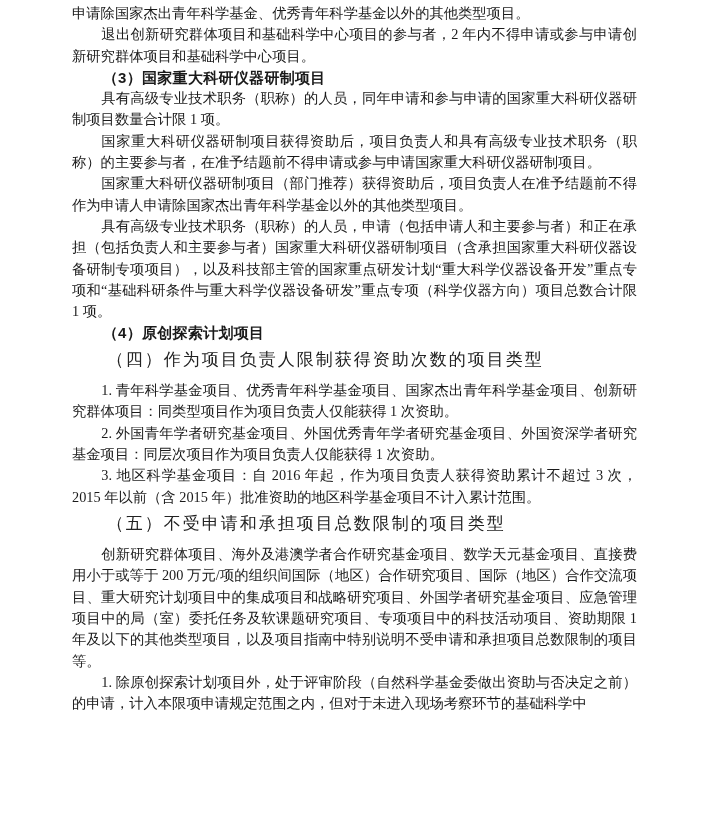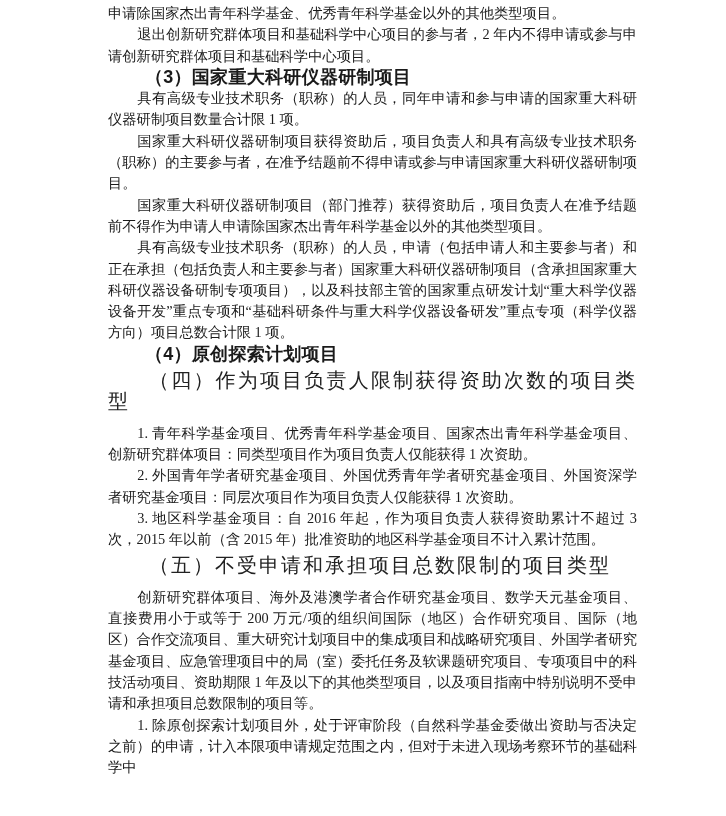--- a/index.html
+++ b/index.html
@@ -6,21 +6,21 @@
     margin: 0;
     padding: 0;
     background: #ffffff;
   }
   .page {
     position: relative;
     width: 726px;
     height: 816px;
     background: #ffffff;
     box-sizing: border-box;
-    padding: 3px 89px 0 108px;
+    padding: 3px 89px 0 72px;
     overflow: hidden;
   }
   .doc {
     font-family: "Liberation Serif", "DejaVu Serif", serif;
     font-size: 14.3px;
     line-height: 21.3px;
     color: #1a1a1a;
     text-align: justify;
   }
   .doc p {
@@ -28,29 +28,29 @@
     text-indent: 2.05em;
   }
   .doc p.cont {
     text-indent: 0;
   }
   .h-bold {
     margin: 0;
     text-indent: 2.05em;
     font-family: "Liberation Sans", "DejaVu Sans", sans-serif;
     font-weight: 700;
-    font-size: 18px;
+    font-size: 15px;
     letter-spacing: 0.3px;
   }
   .h-kai {
     margin: 5px 0 10px 0 !important;
     text-indent: 2.05em;
     font-family: "Liberation Serif", "DejaVu Serif", serif;
     font-weight: 400;
-    font-size: 20px;
+    font-size: 17px;
     letter-spacing: 2px;
     color: #222222;
   }
 </style>
 </head>
 <body>
 
 <div class="page">
   <div class="doc">
     <p class="cont">申请除国家杰出青年科学基金、优秀青年科学基金以外的其他类型项目。</p>

